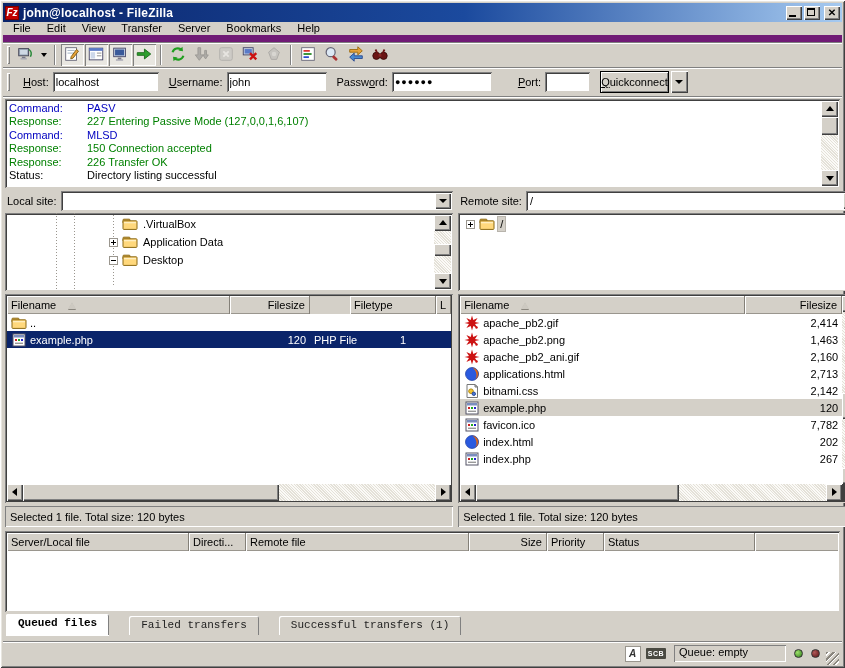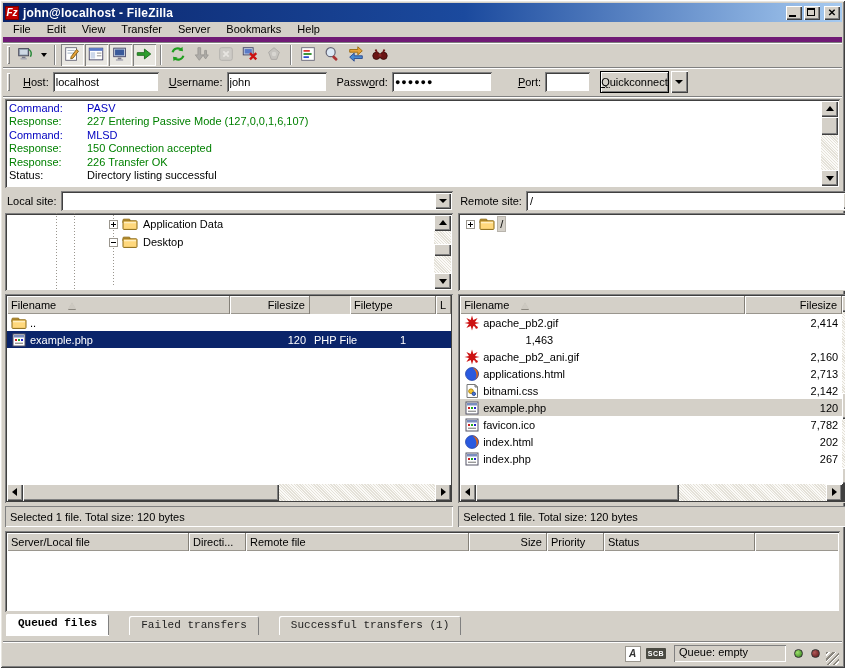--- a/index.html
+++ b/index.html
@@ -14,21 +14,21 @@
     font-weight:bold; font-style:italic; font-size:10px; line-height:12px; text-align:center; margin-right:4px; }
   .title-text { color:#fff; font-weight:bold; font-size:12px; flex:1; letter-spacing:.2px; }
   .winbtn { width:16px; height:14px; background:#d4d0c8; margin-left:2px; position:relative;
     box-shadow: inset 1px 1px 0 #fff, inset -1px -1px 0 #404040, inset -2px -2px 0 #808080; }
   .winbtn .g-min { position:absolute; left:3px; bottom:3px; width:7px; height:2px; background:#000; }
   .winbtn .g-max { position:absolute; left:3px; top:2px; width:8px; height:8px; border:1px solid #000; border-top-width:2px; }
   .winbtn .g-x { position:absolute; left:0; top:0; width:16px; height:13px; text-align:center;
     font-size:10px; font-weight:bold; line-height:13px; }
   
   .menubar { height:20px; flex:0 0 20px; display:flex; align-items:center; padding-left:2px;
-    border-bottom:5px solid #701a75; }
+    border-bottom:7px solid #701a75; }
   .menu-item { padding:2px 8px 3px; cursor:default; }
   
   .toolbar { height:26px; flex:0 0 26px; display:flex; align-items:center; padding-left:3px;
     border-top:1px solid #808080; border-bottom:1px solid #808080; box-shadow:0 1px 0 #fff, inset 0 1px 0 #fff; }
   .tb-grip { width:3px; height:18px; margin:0 3px 0 1px;
     box-shadow: inset 1px 1px 0 #fff, inset -1px -1px 0 #808080; }
   .tb-btn { width:23px; height:22px; display:flex; align-items:center; justify-content:center; margin:0 0.5px; }
   .tb-btn.pressed { background:#e9e7e1; box-shadow: inset 1px 1px 0 #808080, inset -1px -1px 0 #fff; }
   .tb-btn.disabled { filter:grayscale(1) opacity(.45); }
   .tb-btn svg { width:18px; height:18px; }
@@ -342,20 +342,29 @@
               <span class="arr"></span>
             </div>
         </div>
       </div>
       <div class="treebox">
         <div class="vline" style="left:51px"></div>
         <div class="vline" style="left:69px"></div>
         <div class="vline" style="left:108px; top:2px; bottom:6px;"></div>
         <div class="tree-rows" id="local-tree" style="padding-left:102px">
             <div class="tree-row">
+              <span class="exp-space"></span>
+              <span class="ficon"><svg viewBox="0 0 16 16">
+                  <rect x="1" y="3.2" width="7" height="4" rx="0.8" fill="#e8b64c" stroke="#8a6914"></rect>
+                  <rect x="1" y="4.8" width="14" height="8.6" rx="0.8" fill="#ffd87c" stroke="#8a6914"></rect>
+                  <rect x="2" y="6" width="12" height="1.3" fill="#ffeec0"></rect>
+                </svg></span>
+              <span class="tree-label">.VirtualBox</span>
+            </div>
+            <div class="tree-row">
               <span class="expander plus"></span>
               <span class="ficon"><svg viewBox="0 0 16 16">
                   <rect x="1" y="3.2" width="7" height="4" rx="0.8" fill="#e8b64c" stroke="#8a6914"></rect>
                   <rect x="1" y="4.8" width="14" height="8.6" rx="0.8" fill="#ffd87c" stroke="#8a6914"></rect>
                   <rect x="2" y="6" width="12" height="1.3" fill="#ffeec0"></rect>
                 </svg></span>
               <span class="tree-label">Application Data</span>
             </div>
             <div class="tree-row">
               <span class="expander minus"></span>
@@ -482,20 +491,27 @@
                   <div class="fcell" style="width: 285px;">
                     <span class="ficon"><svg viewBox="0 0 16 16">
                         <path d="M8 0.5 L9.3 5 L13.6 3 L11 7 L15.5 8 L11 9 L13.6 13 L9.3 11 L8 15.5 L6.7 11 L2.4 13 L5 9 L0.5 8 L5 7 L2.4 3 L6.7 5 Z" fill="#cc1212"></path>
                         <circle cx="12.5" cy="12.5" r="1.2" fill="#cc1212"></circle>
                       </svg></span>
                     <span>apache_pb2.gif</span>
                   </div>
                   <div class="fcell num" style="width: 97px;">2,414</div>
                 </div>
                 <div class="file-row">
+                  <div class="fcell" style="width: 285px;">
+                    <span class="ficon"><svg viewBox="0 0 16 16">
+                        <path d="M8 0.5 L9.3 5 L13.6 3 L11 7 L15.5 8 L11 9 L13.6 13 L9.3 11 L8 15.5 L6.7 11 L2.4 13 L5 9 L0.5 8 L5 7 L2.4 3 L6.7 5 Z" fill="#cc1212"></path>
+                        <circle cx="12.5" cy="12.5" r="1.2" fill="#cc1212"></circle>
+                      </svg></span>
+                    <span>apache_pb2.png</span>
+                  </div>
                   <div class="fcell num" style="width: 97px;">1,463</div>
                 </div>
                 <div class="file-row">
                   <div class="fcell" style="width: 285px;">
                     <span class="ficon"><svg viewBox="0 0 16 16">
                         <path d="M8 0.5 L9.3 5 L13.6 3 L11 7 L15.5 8 L11 9 L13.6 13 L9.3 11 L8 15.5 L6.7 11 L2.4 13 L5 9 L0.5 8 L5 7 L2.4 3 L6.7 5 Z" fill="#cc1212"></path>
                         <circle cx="12.5" cy="12.5" r="1.2" fill="#cc1212"></circle>
                       </svg></span>
                     <span>apache_pb2_ani.gif</span>
                   </div>

